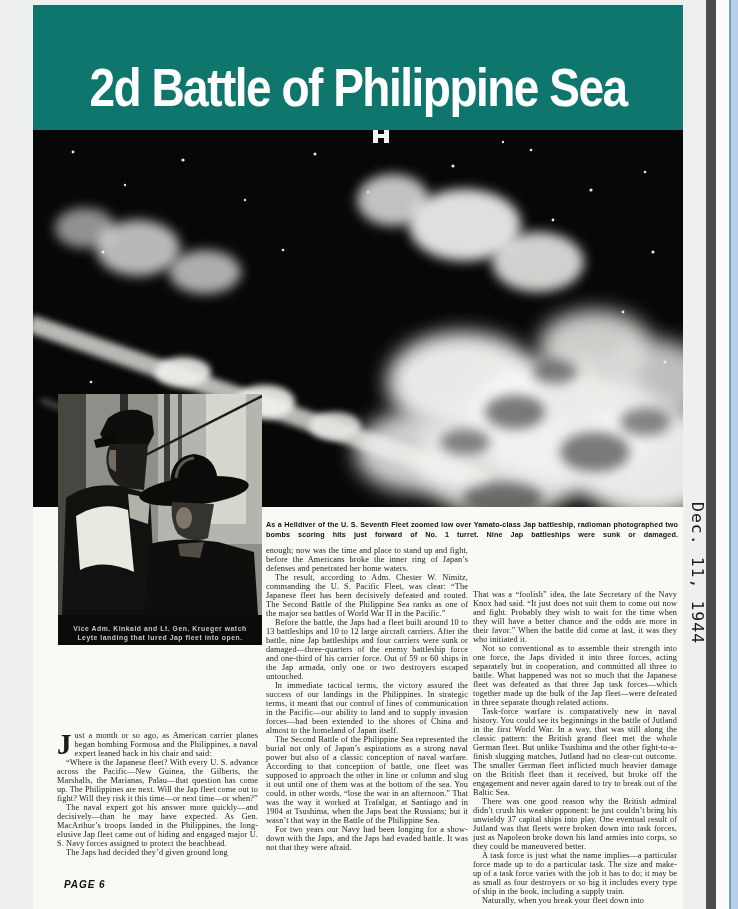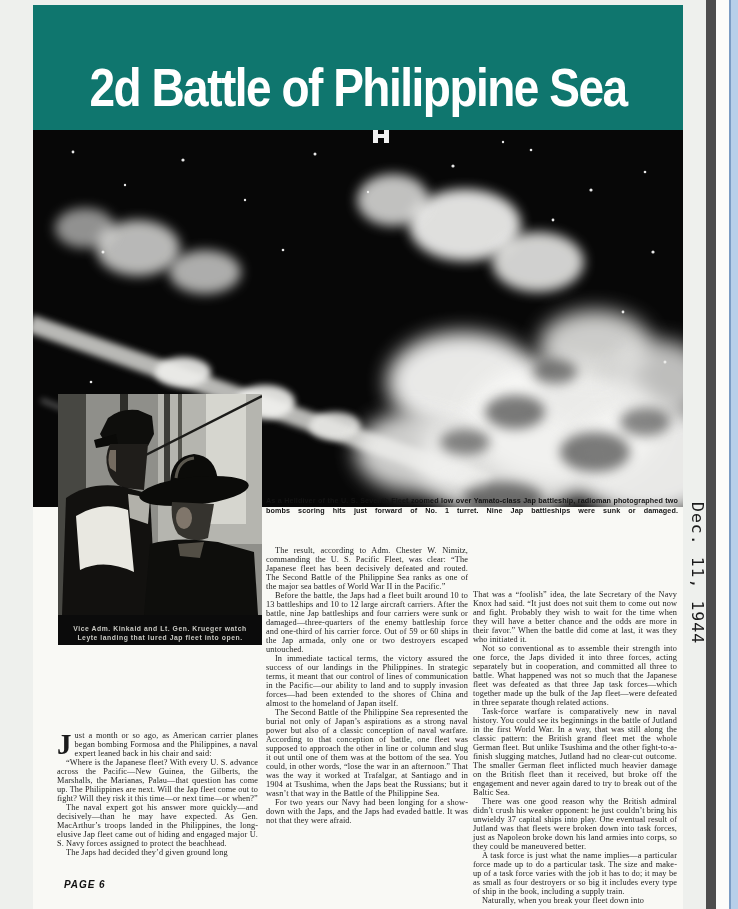--- a/index.html
+++ b/index.html
@@ -17,21 +17,21 @@
   .headline { position:absolute; top:50px; left:0; width:100%; text-align:center; color:#ffffff;
               font-weight:bold; font-size:46px; letter-spacing:-1.5px; white-space:nowrap;
               transform:scaleY(1.18); transform-origin:center top; }
   .main-photo-svg { position:absolute; left:0; top:125px; width:650px; height:377px; }
 
   .inset { position:absolute; left:58px; top:394px; width:204px; height:251px; background:#0b0b0b; }
   .inset svg { display:block; width:204px; height:221px; }
   .inset-caption { position:absolute; left:0; bottom:3px; width:100%; text-align:center;
                    color:#c9c9c3; font-size:6.8px; line-height:9.2px; letter-spacing:0.55px; font-weight:bold; }
 
-  .main-caption { position:absolute; left:266px; top:496px; width:412px;
+  .main-caption { position:absolute; left:266px; top:520px; width:412px;
                   font-size:7.2px; font-weight:bold; line-height:9.7px; color:#141414;
                   text-align:justify; text-align-last:justify; letter-spacing:0.1px; }
 
   .deck { position:absolute; left:57px; top:660px; width:202px;
           font-style:italic; font-weight:bold; font-size:11.3px; line-height:13.2px;
           text-align:justify; text-align-last:justify; color:#101010; }
 
   .col { position:absolute; top:546px; width:202px; font-family:"Liberation Serif", serif;
          font-size:8.3px; line-height:9px; text-align:justify; color:#1b1b1b; letter-spacing:0.1px; }
   .col p { margin:0; text-indent:9px; }
@@ -174,20 +174,21 @@
 
 
   <div class="col col-left">
     <p class="noindent"><span class="dropcap">J</span><span>ust a month or so ago, as American carrier planes began bombing Formosa and the Philippines, a naval expert leaned back in his chair and said:</span></p>
     <p>“Where is the Japanese fleet? With every U. S. advance across the Pacific—New Guinea, the Gilberts, the Marshalls, the Marianas, Palau—that question has come up. The Philippines are next. Will the Jap fleet come out to fight? Will they risk it this time—or next time—or when?”</p>
     <p>The naval expert got his answer more quickly—and decisively—than he may have expected. As Gen. MacArthur’s troops landed in the Philippines, the long-elusive Jap fleet came out of hiding and engaged major U. S. Navy forces assigned to protect the beachhead.</p>
     <p>The Japs had decided they’d given ground long</p>
   </div>
 
   <div class="col col-mid">
+    <p class="noindent">enough; now was the time and place to stand up and fight, before the Americans broke the inner ring of Japan’s defenses and penetrated her home waters.</p>
     <p>The result, according to Adm. Chester W. Nimitz, commanding the U. S. Pacific Fleet, was clear: “The Japanese fleet has been decisively defeated and routed. The Second Battle of the Philippine Sea ranks as one of the major sea battles of World War II in the Pacific.”</p>
     <p>Before the battle, the Japs had a fleet built around 10 to 13 battleships and 10 to 12 large aircraft carriers. After the battle, nine Jap battleships and four carriers were sunk or damaged—three-quarters of the enemy battleship force and one-third of his carrier force. Out of 59 or 60 ships in the Jap armada, only one or two destroyers escaped untouched.</p>
     <p>In immediate tactical terms, the victory assured the success of our landings in the Philippines. In strategic terms, it meant that our control of lines of communication in the Pacific—our ability to land and to supply invasion forces—had been extended to the shores of China and almost to the homeland of Japan itself.</p>
     <p>The Second Battle of the Philippine Sea represented the burial not only of Japan’s aspirations as a strong naval power but also of a classic conception of naval warfare. According to that conception of battle, one fleet was supposed to approach the other in line or column and slug it out until one of them was at the bottom of the sea. You could, in other words, “lose the war in an afternoon.” That was the way it worked at Trafalgar, at Santiago and in 1904 at Tsushima, when the Japs beat the Russians; but it wasn’t that way in the Battle of the Philippine Sea.</p>
     <p>For two years our Navy had been longing for a show-down with the Japs, and the Japs had evaded battle. It was not that they were afraid.</p>
   </div>
 
   <div class="col col-right">
     <p class="noindent">That was a “foolish” idea, the late Secretary of the Navy Knox had said. “It just does not suit them to come out now and fight. Probably they wish to wait for the time when they will have a better chance and the odds are more in their favor.” When the battle did come at last, it was they who initiated it.</p>
     <p>Not so conventional as to assemble their strength into one force, the Japs divided it into three forces, acting separately but in cooperation, and committed all three to battle. What happened was not so much that the Japanese fleet was defeated as that three Jap task forces—which together made up the bulk of the Jap fleet—were defeated in three separate though related actions.</p>

